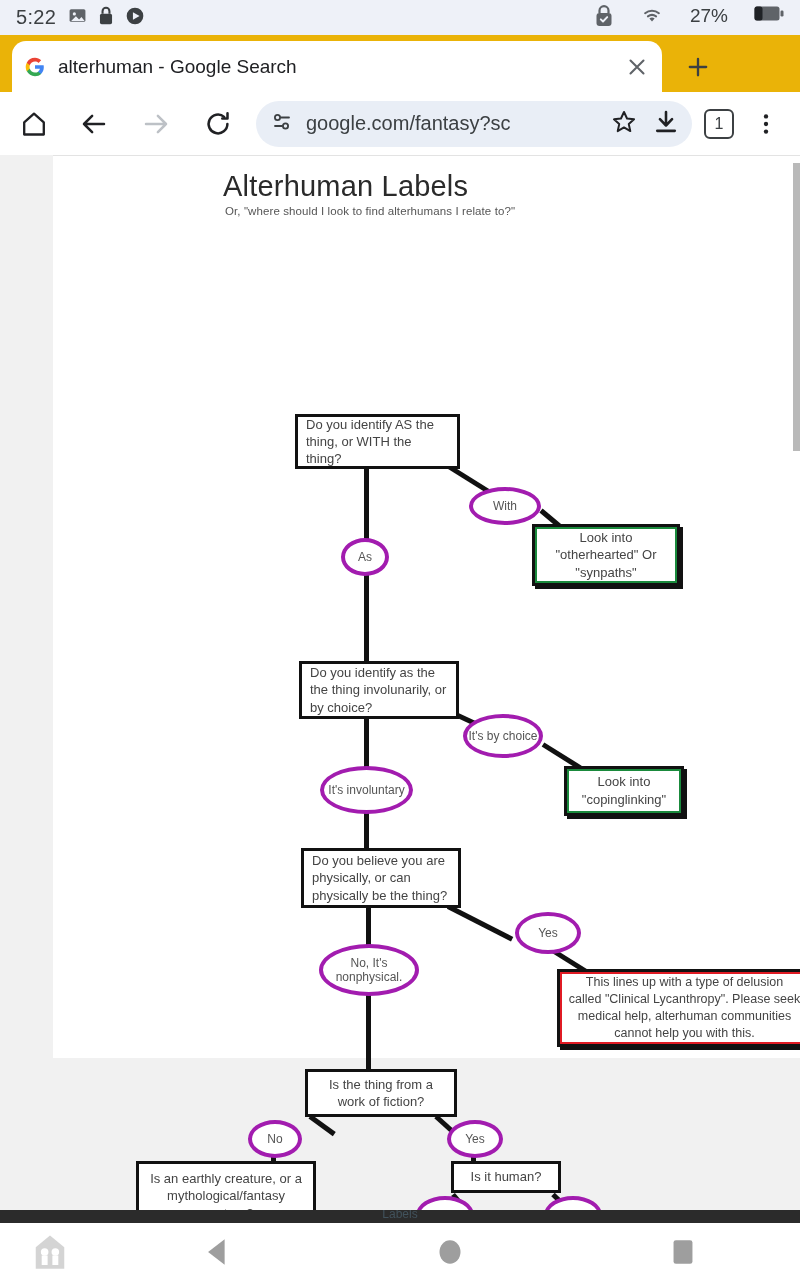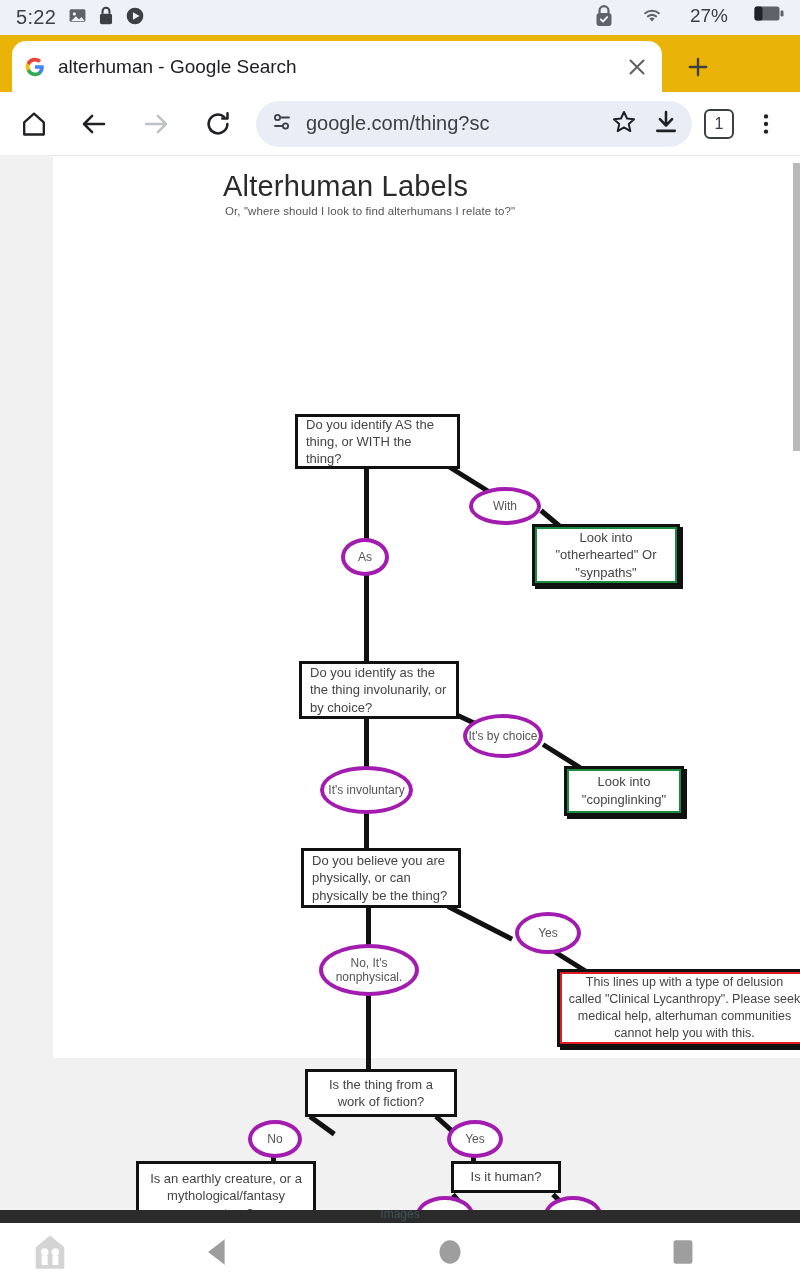--- a/index.html
+++ b/index.html
@@ -302,21 +302,21 @@
 
   <div class="omnibox">
     <span>
       <svg width="24" height="24" viewBox="0 0 24 24">
         <circle cx="7.5" cy="7.5" r="2.6" fill="none" stroke="#3c4043" stroke-width="1.8"></circle>
         <path d="M11 7.5h8" stroke="#3c4043" stroke-width="1.8" stroke-linecap="round"></path>
         <circle cx="15.5" cy="16" r="2.6" fill="none" stroke="#3c4043" stroke-width="1.8"></circle>
         <path d="M5 16h7" stroke="#3c4043" stroke-width="1.8" stroke-linecap="round"></path>
       </svg>
     </span>
-    <span class="omni-url">google.com/thing?sc</span>
+    <span class="omni-url">google.com/fantasy?sc</span>
     <span class="omni-icon">
       <svg width="28" height="28" viewBox="0 0 24 24">
           <path d="M12 3.4l2.6 5.6 6 .7-4.5 4.1 1.3 6-5.4-3.1-5.4 3.1 1.3-6-4.5-4.1 6-.7z" fill="none" stroke="#202124" stroke-width="1.7" stroke-linejoin="round"></path>
         </svg>
     </span>
     <span class="omni-icon" style="margin-left:14px">
       <svg width="28" height="28" viewBox="0 0 24 24">
           <path d="M12 3.5v11M6.8 9.6L12 15l5.2-5.4" fill="none" stroke="#202124" stroke-width="2.2" stroke-linecap="round" stroke-linejoin="round"></path>
           <path d="M4.5 19.6h15" stroke="#202124" stroke-width="2.2" stroke-linecap="round"></path>
         </svg>
@@ -446,21 +446,21 @@
       <div class="ellipse" style="left:491px; top:1040px; width:58px; height:38px;">
         <span>Yes</span>
       </div>
 
     </div>
   </div>
   <div class="scrollbar"></div>
 </div>
 
 <div class="dark-strip">
-  <span class="dark-strip-text">Images</span>
+  <span class="dark-strip-text">Labels</span>
 </div>
 
 <div class="navbar">
   <div class="nav-btn" style="flex:0 0 100px">
     <svg width="36" height="38" viewBox="0 0 30 32">
         <path d="M15 2L3 12v18h24V12z" fill="#d4d4d4"></path>
         <circle cx="10.5" cy="16" r="3.2" fill="#ffffff"></circle>
         <circle cx="19.5" cy="16" r="3.2" fill="#ffffff"></circle>
         <path d="M8 19h5v8H8zM17 19h5v8h-5z" fill="#ffffff"></path>
       </svg>

